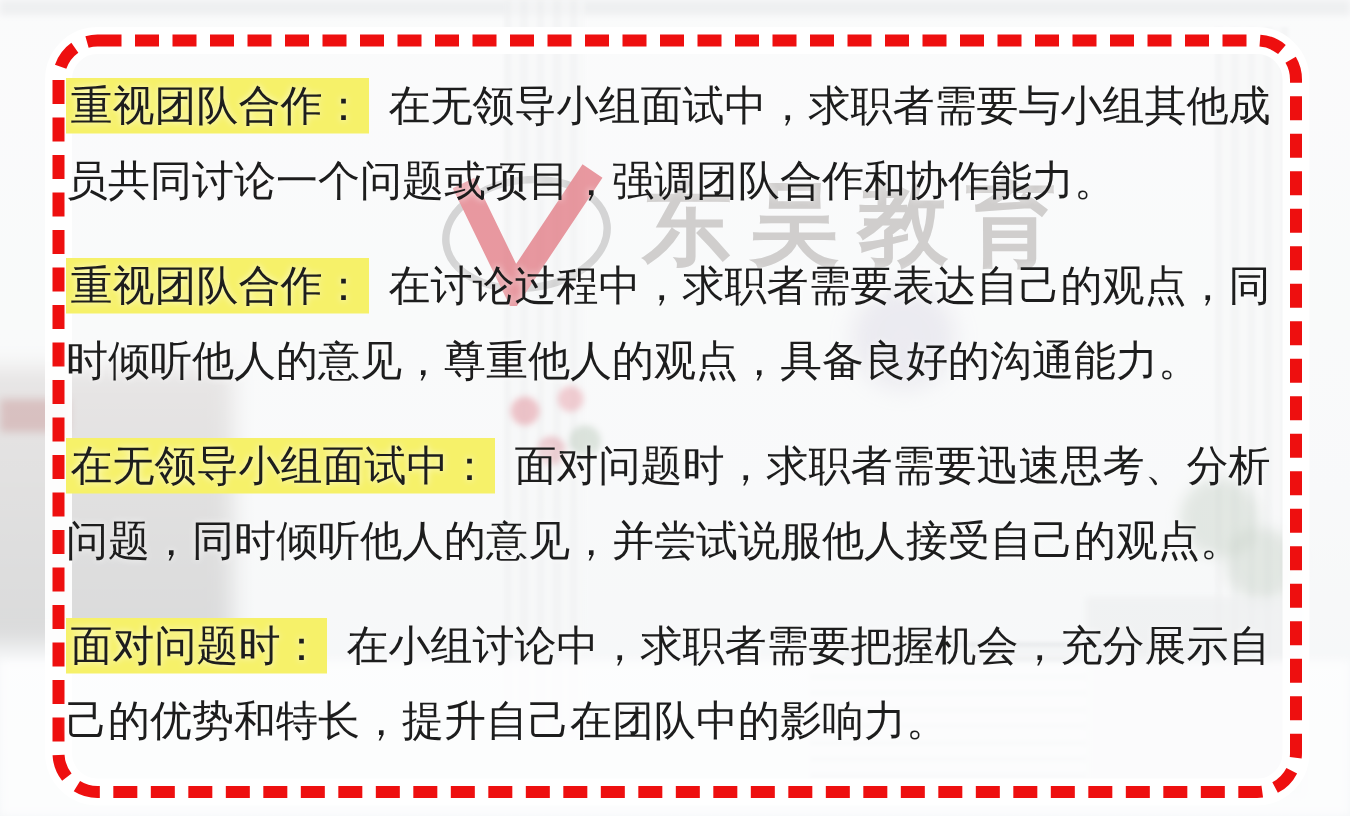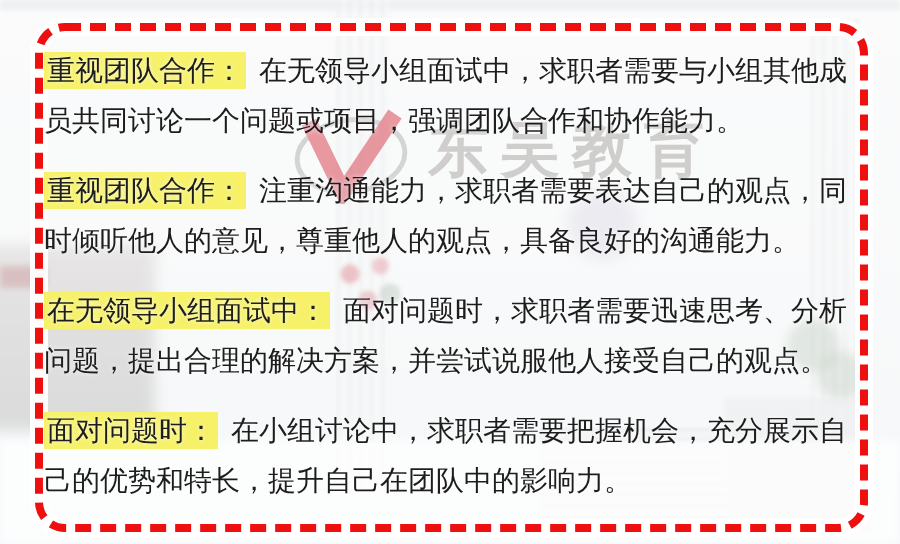--- a/index.html
+++ b/index.html
@@ -82,21 +82,21 @@
 <svg class="frame" width="900" height="544">
   <rect x="39" y="27" width="825" height="501" rx="26" fill="none" stroke="rgba(255,255,255,0.92)" stroke-width="18"></rect>
   <rect x="39" y="27" width="825" height="501" rx="26" fill="none" stroke="#ee0f0f" stroke-width="8" stroke-dasharray="16 9"></rect>
 </svg>
 
 <div class="content">
   <p class="section">
     <span class="hl">重视团队合作：</span><span>在无领导小组面试中，求职者需要与小组其他成员共同讨论一个问题或项目，强调团队合作和协作能力。</span>
   </p>
   <p class="section">
-    <span class="hl">重视团队合作：</span><span>注重沟通能力，求职者需要表达自己的观点，同时倾听他人的意见，尊重他人的观点，具备良好的沟通能力。</span>
+    <span class="hl">重视团队合作：</span><span>在讨论过程中，求职者需要表达自己的观点，同时倾听他人的意见，尊重他人的观点，具备良好的沟通能力。</span>
   </p>
   <p class="section">
-    <span class="hl">在无领导小组面试中：</span><span>面对问题时，求职者需要迅速思考、分析问题，提出合理的解决方案，并尝试说服他人接受自己的观点。</span>
+    <span class="hl">在无领导小组面试中：</span><span>面对问题时，求职者需要迅速思考、分析问题，同时倾听他人的意见，并尝试说服他人接受自己的观点。</span>
   </p>
   <p class="section">
     <span class="hl">面对问题时：</span><span>在小组讨论中，求职者需要把握机会，充分展示自己的优势和特长，提升自己在团队中的影响力。</span>
   </p>
 </div>
 
 </body></html>

